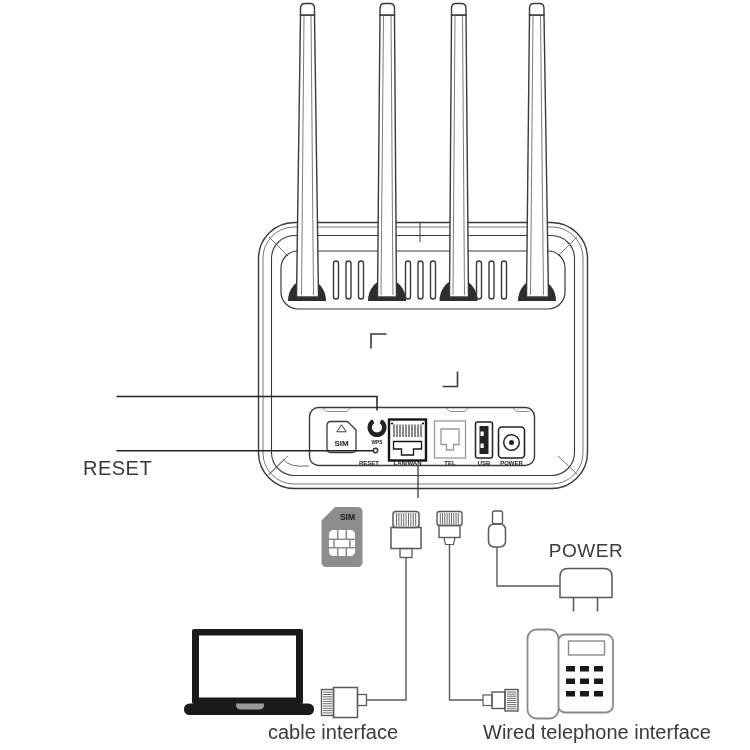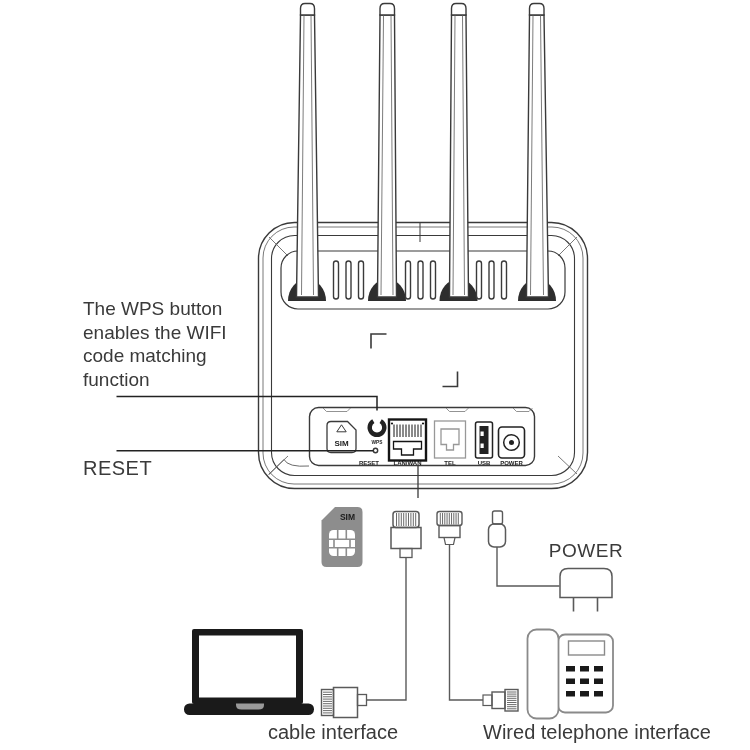--- a/index.html
+++ b/index.html
@@ -202,19 +202,18 @@
         <rect x="566" y="678.5" width="9" height="5.5"></rect>
           <rect x="580" y="678.5" width="9" height="5.5"></rect>
           <rect x="594" y="678.5" width="9" height="5.5"></rect>
         <rect x="566" y="691" width="9" height="5.5"></rect>
           <rect x="580" y="691" width="9" height="5.5"></rect>
           <rect x="594" y="691" width="9" height="5.5"></rect>
       </g>
     </g>
   </svg>
 
-  <div class="lbl lbl-wps">The WPS button enables the WIFI code matching function</div>
   <div class="lbl lbl-reset">RESET</div>
   <div class="lbl lbl-power">POWER</div>
   <div class="lbl lbl-tel">Wired telephone interface</div>
   <div class="lbl lbl-cable">cable interface</div>
 
 </div>
 
 </body></html>

